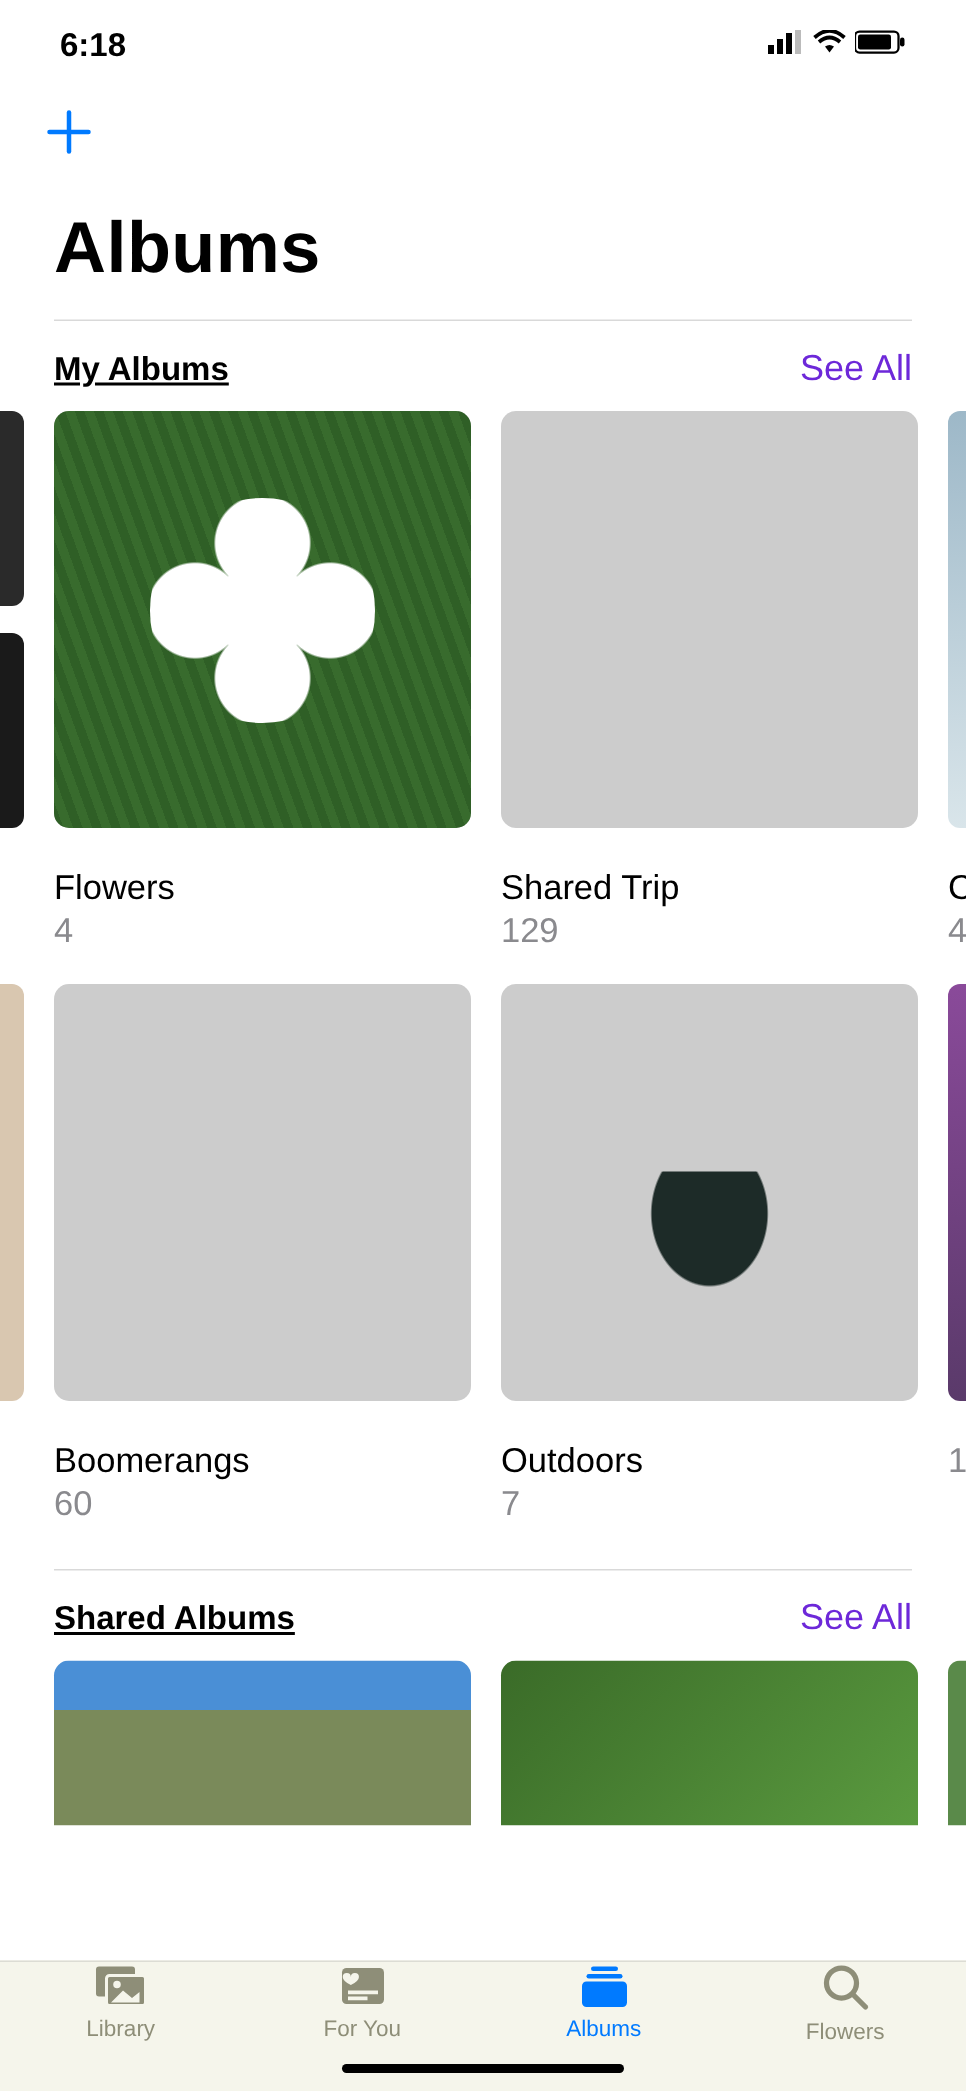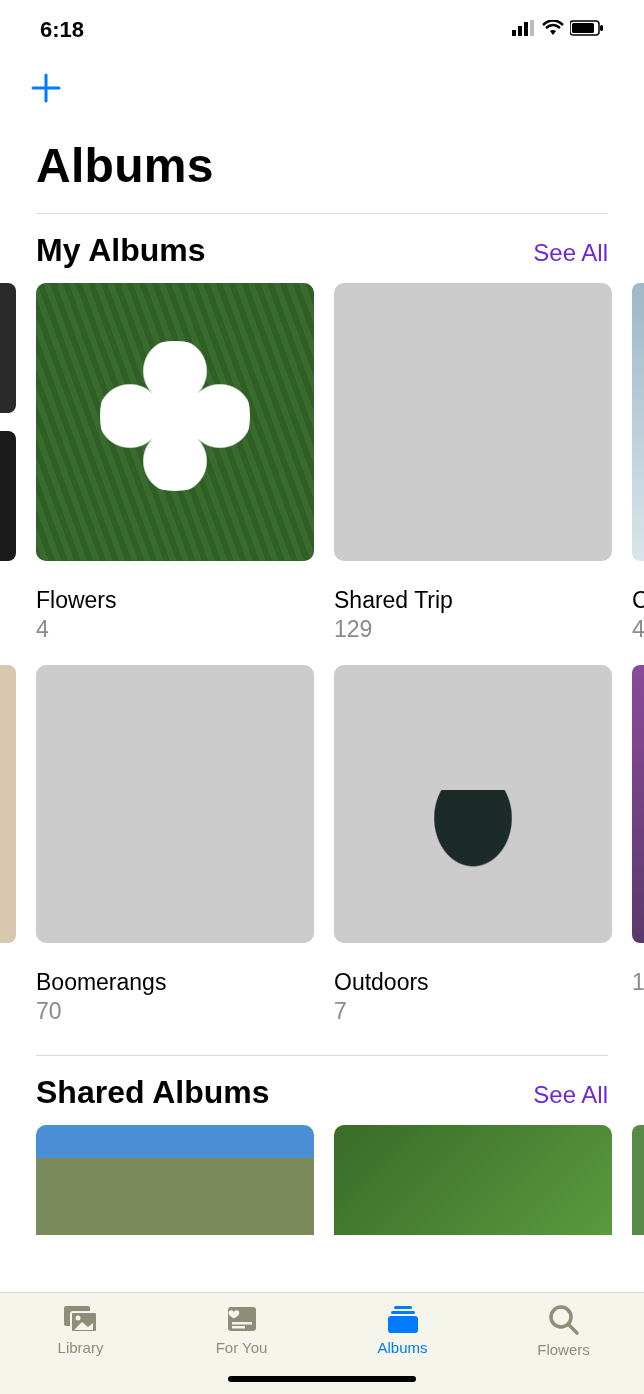--- a/index.html
+++ b/index.html
@@ -41,22 +41,23 @@
   letter-spacing: 0.3px;
 }
 .hr { height: 1px; background: #d9d9d9; margin: 0 36px; }
 .section-header {
   display: flex;
   justify-content: space-between;
   align-items: baseline;
   padding: 18px 36px 14px;
 }
 .section-title {
-  font-size: 32px;
+  font-size: 22px;
   font-weight: 700;
+  text-decoration: underline;
 }
 .see-all {
   color: #6d28d9;
   font-size: 24px;
   font-weight: 400;
 }
 .scroller {
   position: relative;
   white-space: nowrap;
   overflow: hidden;
@@ -127,27 +128,26 @@
 .sliver-tan { background: #d9c7b0; height: 278px; }
 .sliver-sky { background: linear-gradient(#9db8c8,#d9e5ea); height: 278px;}
 .sliver-flower2 { background: linear-gradient(#8a4a9a,#5a3a6a); height: 278px;}
 .sliver-green { background: #5a8a4a; height: 110px;}
 
 .tab-bar {
   position: absolute;
   bottom: 0;
   left: 0;
   right: 0;
-  height: 102px;
+  height: 87px;
   background: #f5f5eb;
   border-top: 1px solid #dcdcd4;
   display: flex;
   justify-content: space-around;
   align-items: flex-start;
-  padding-top: 10px;
 }
 .tab {
   display: flex;
   flex-direction: column;
   align-items: center;
   gap: 4px;
   color: #8e8e78;
   width: 25%;
 }
 .tab.active { color: #007aff; }
@@ -247,21 +247,21 @@
     </div>
   </div>
 </div>
 
 <div class="scroller" style="margin-top:22px">
   <div class="scroller-inner">
     <div class="edge-sliver-left sliver-tan"></div>
     <div class="album">
       <div class="thumb thumb-desert"></div>
       <div class="album-title">Boomerangs</div>
-      <div class="album-count">70</div>
+      <div class="album-count">60</div>
     </div>
     <div class="album">
       <div class="thumb thumb-palm"></div>
       <div class="album-title">Outdoors</div>
       <div class="album-count">7</div>
     </div>
     <div style="flex:0 0 auto;width:18px">
       <div class="edge-sliver-right sliver-flower2"></div>
       <div class="album-title"></div>
       <div class="album-count">1</div>

